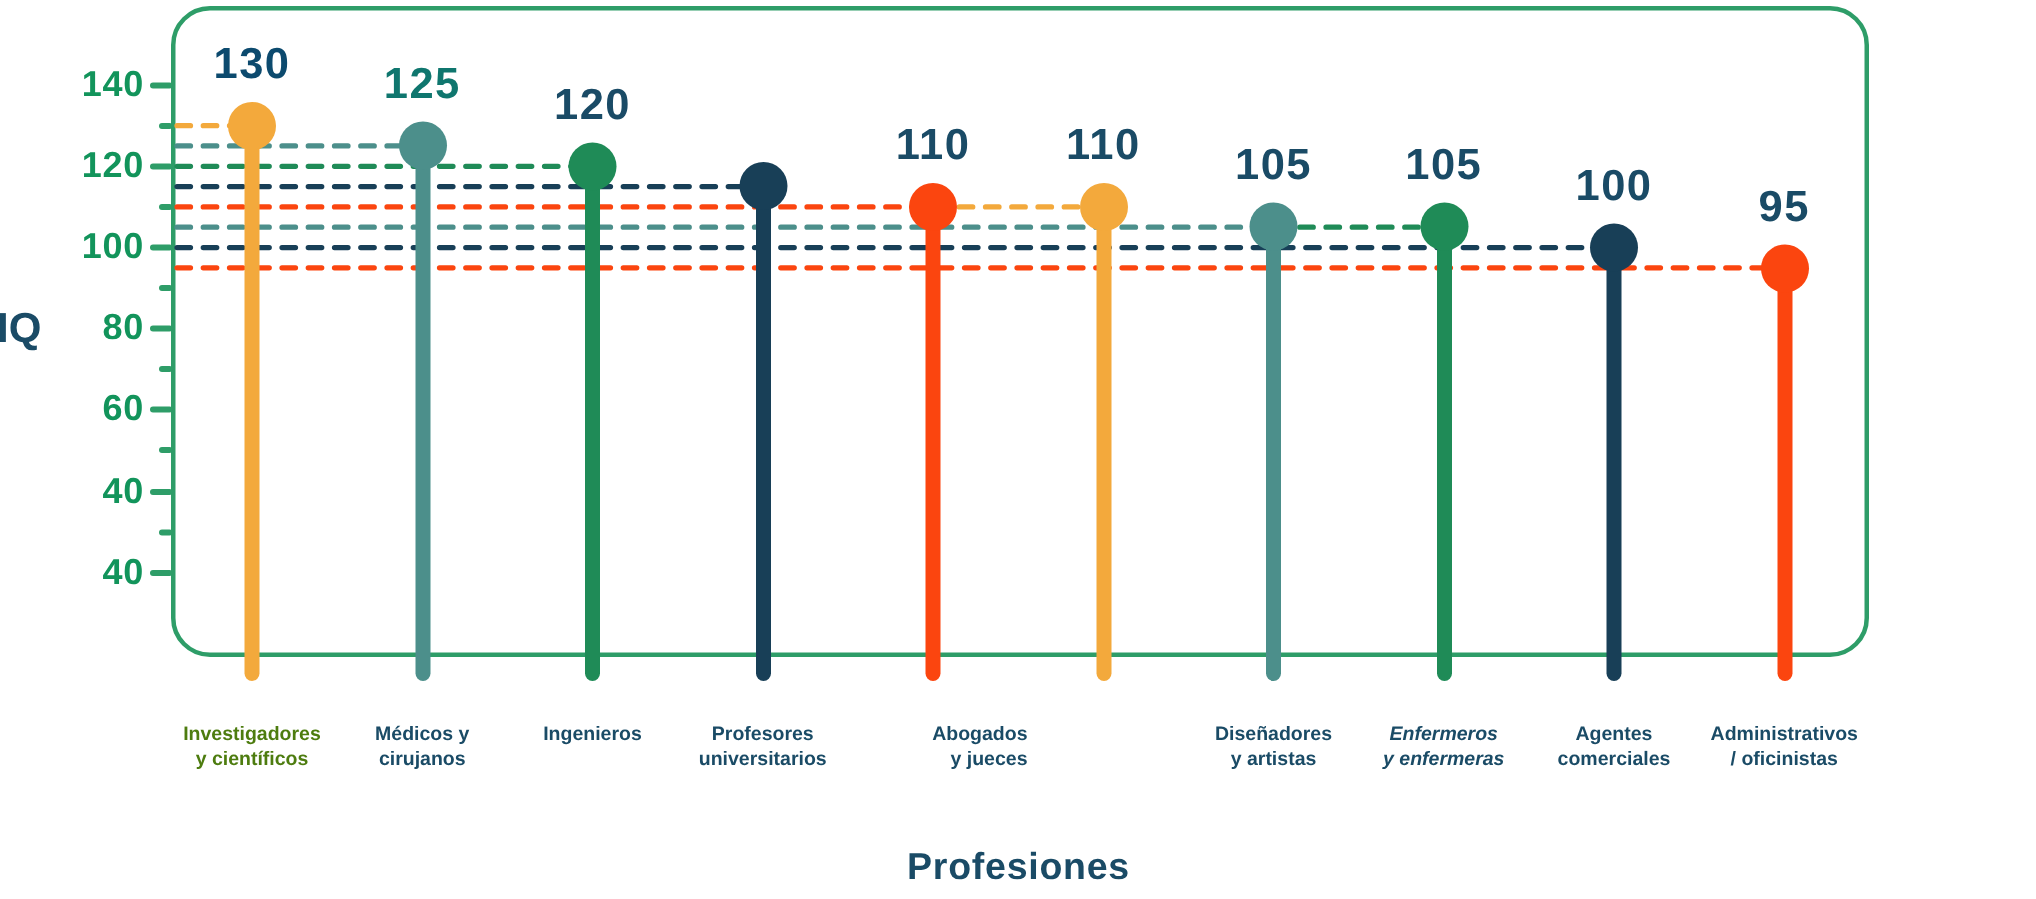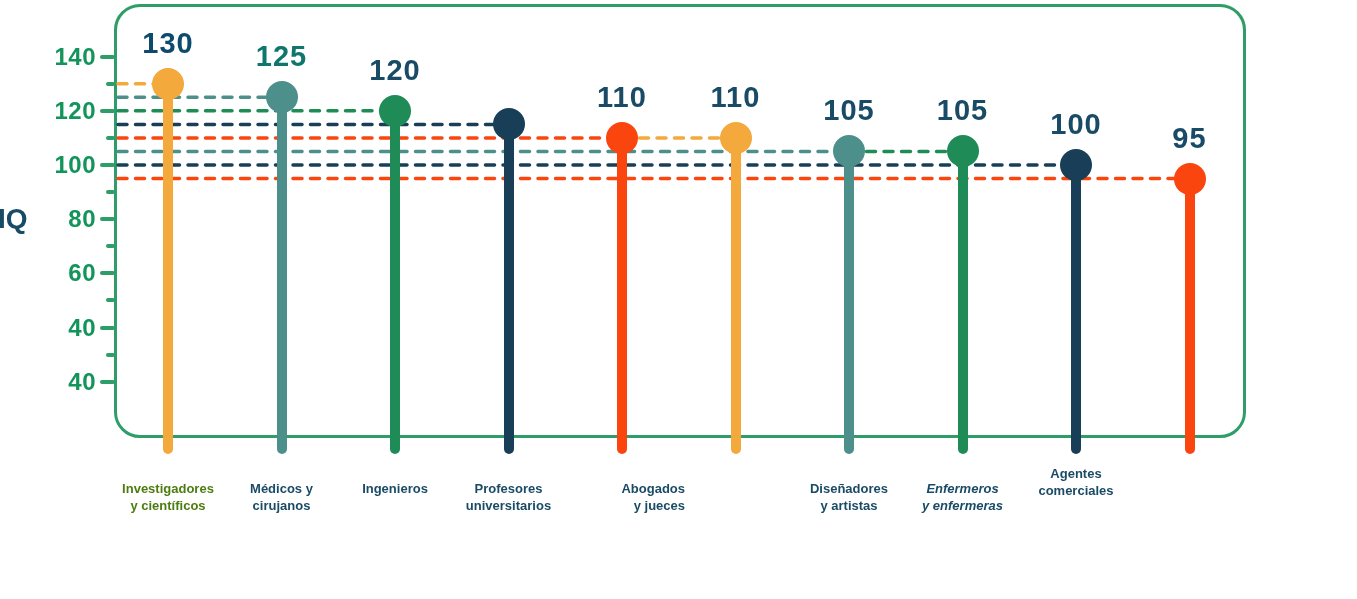--- a/index.html
+++ b/index.html
@@ -69,20 +69,21 @@
       <line x1="118" x2="395" y1="110.8666" y2="110.8666" stroke="#1F8B57" stroke-width="3.5" stroke-dasharray="9 8.5" stroke-linecap="round"></line>
       <line x1="118" x2="508.5" y1="124.40825000000001" y2="124.40825000000001" stroke="#183F57" stroke-width="3.5" stroke-dasharray="9 8.5" stroke-linecap="round"></line>
       <line x1="118" x2="622" y1="137.9499" y2="137.9499" stroke="#FB450F" stroke-width="3.5" stroke-dasharray="9 8.5" stroke-linecap="round"></line>
       <line x1="622" x2="735.5" y1="137.9499" y2="137.9499" stroke="#F3A93C" stroke-width="3.5" stroke-dasharray="9 8.5" stroke-linecap="round"></line>
       <line x1="118" x2="849" y1="151.49155000000002" y2="151.49155000000002" stroke="#4C8F8B" stroke-width="3.5" stroke-dasharray="9 8.5" stroke-linecap="round"></line>
       <line x1="849" x2="962.5" y1="151.49155000000002" y2="151.49155000000002" stroke="#1F8B57" stroke-width="3.5" stroke-dasharray="9 8.5" stroke-linecap="round"></line>
       <line x1="118" x2="1076" y1="165.03320000000002" y2="165.03320000000002" stroke="#183F57" stroke-width="3.5" stroke-dasharray="9 8.5" stroke-linecap="round"></line>
       <line x1="118" x2="1189.5" y1="178.57485000000003" y2="178.57485000000003" stroke="#FB450F" stroke-width="3.5" stroke-dasharray="9 8.5" stroke-linecap="round"></line>
     </svg>
   <div class="y-title" style="color: rgb(26, 75, 102);">IQ</div>
+  <div class="x-title" style="color: rgb(26, 75, 102);">Profesiones</div>
 <div class="tick" style="left: 100px; top: 379.7px; width: 15px; height: 4px; background: rgb(46, 157, 104);"></div>
     <div class="tick-label" style="left: 34px; top: 369.7px; width: 62px; color: rgb(18, 148, 91);">40</div>
     <div class="tick" style="left: 100px; top: 325.533px; width: 15px; height: 4px; background: rgb(46, 157, 104);"></div>
     <div class="tick-label" style="left: 34px; top: 315.533px; width: 62px; color: rgb(18, 148, 91);">40</div>
     <div class="tick" style="left: 100px; top: 271.366px; width: 15px; height: 4px; background: rgb(46, 157, 104);"></div>
     <div class="tick-label" style="left: 34px; top: 261.366px; width: 62px; color: rgb(18, 148, 91);">60</div>
     <div class="tick" style="left: 100px; top: 217.2px; width: 15px; height: 4px; background: rgb(46, 157, 104);"></div>
     <div class="tick-label" style="left: 34px; top: 207.2px; width: 62px; color: rgb(18, 148, 91);">80</div>
     <div class="tick" style="left: 100px; top: 163.033px; width: 15px; height: 4px; background: rgb(46, 157, 104);"></div>
     <div class="tick-label" style="left: 34px; top: 153.033px; width: 62px; color: rgb(18, 148, 91);">100</div>
@@ -142,20 +143,24 @@
     <div class="stem" style="left: 957.5px; top: 151.492px; width: 10px; height: 302.508px; background: rgb(31, 139, 87);"></div>
     <div class="dot" style="left: 946.5px; top: 135.492px; width: 32px; height: 32px; background: rgb(31, 139, 87);"></div>
     <div class="value-label" style="left: 907.5px; top: 95.4916px; width: 110px; color: rgb(26, 75, 102);">105</div>
     <div class="cat-label" style="left: 899.5px; top: 481px; width: 126px; color: rgb(26, 75, 102); font-style: italic;">
       <div>Enfermeros</div>
       <div>y enfermeras</div>
     </div>
     <div class="stem" style="left: 1071px; top: 165.033px; width: 10px; height: 288.967px; background: rgb(24, 63, 87);"></div>
     <div class="dot" style="left: 1060px; top: 149.033px; width: 32px; height: 32px; background: rgb(24, 63, 87);"></div>
     <div class="value-label" style="left: 1021px; top: 109.033px; width: 110px; color: rgb(26, 75, 102);">100</div>
-    <div class="cat-label" style="left: 1013px; top: 466px; width: 126px; color: rgb(26, 75, 102);">
+    <div class="cat-label" style="left: 1013px; top: 481px; width: 126px; color: rgb(26, 75, 102);">
       <div>Agentes</div>
       <div>comerciales</div>
     </div>
     <div class="stem" style="left: 1184.5px; top: 178.575px; width: 10px; height: 275.425px; background: rgb(251, 69, 15);"></div>
     <div class="dot" style="left: 1173.5px; top: 162.575px; width: 32px; height: 32px; background: rgb(251, 69, 15);"></div>
     <div class="value-label" style="left: 1134.5px; top: 122.575px; width: 110px; color: rgb(26, 75, 102);">95</div>
+    <div class="cat-label" style="left: 1126.5px; top: 481px; width: 126px; color: rgb(26, 75, 102);">
+      <div>Administrativos</div>
+      <div>/ oficinistas</div>
+    </div>
   </div>
 
 </body></html>

